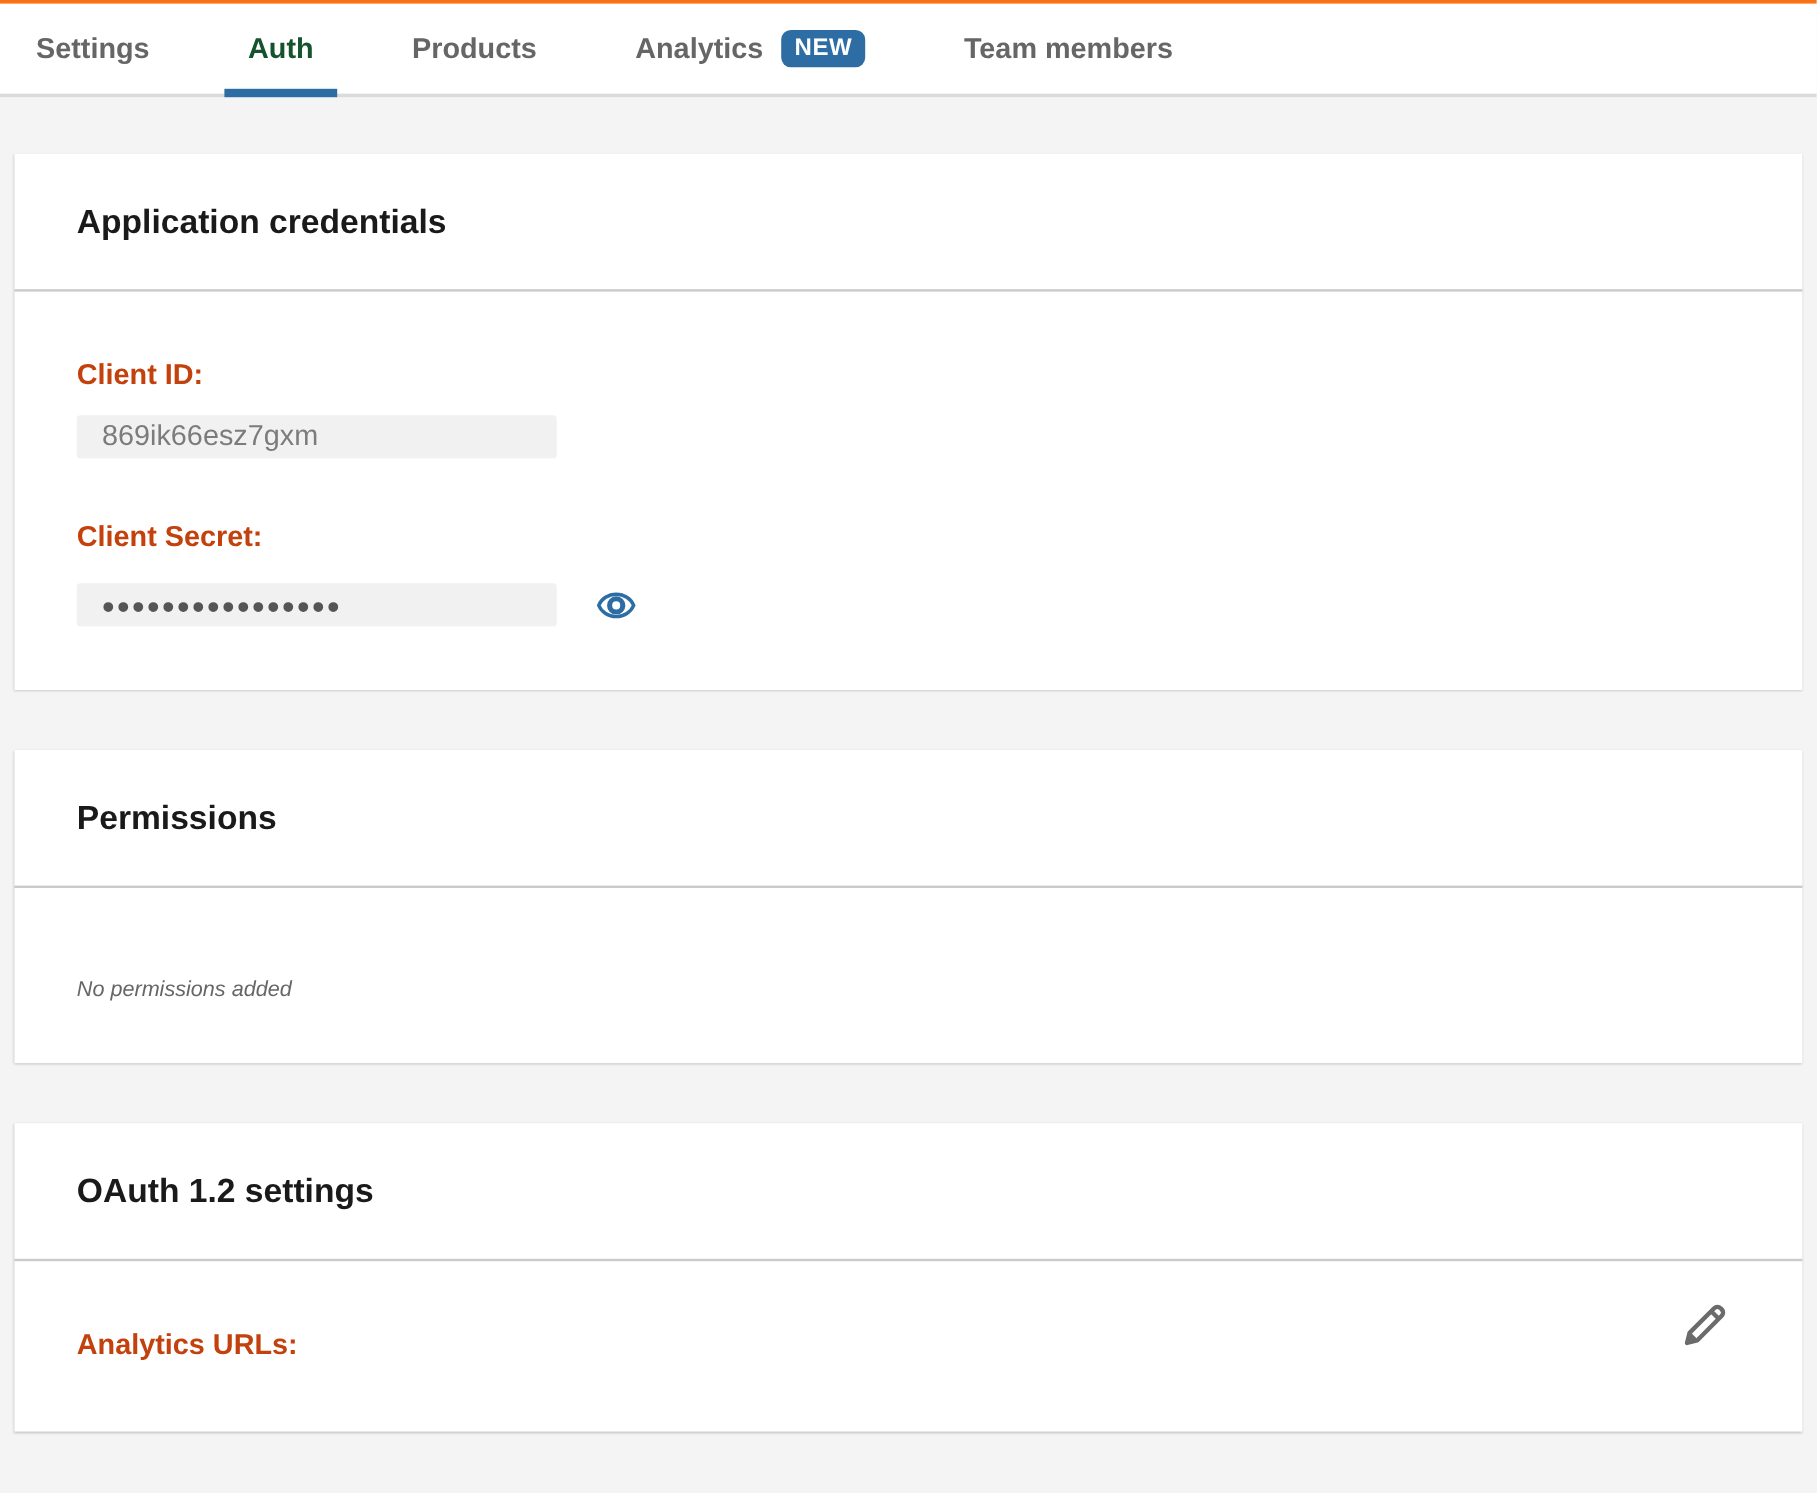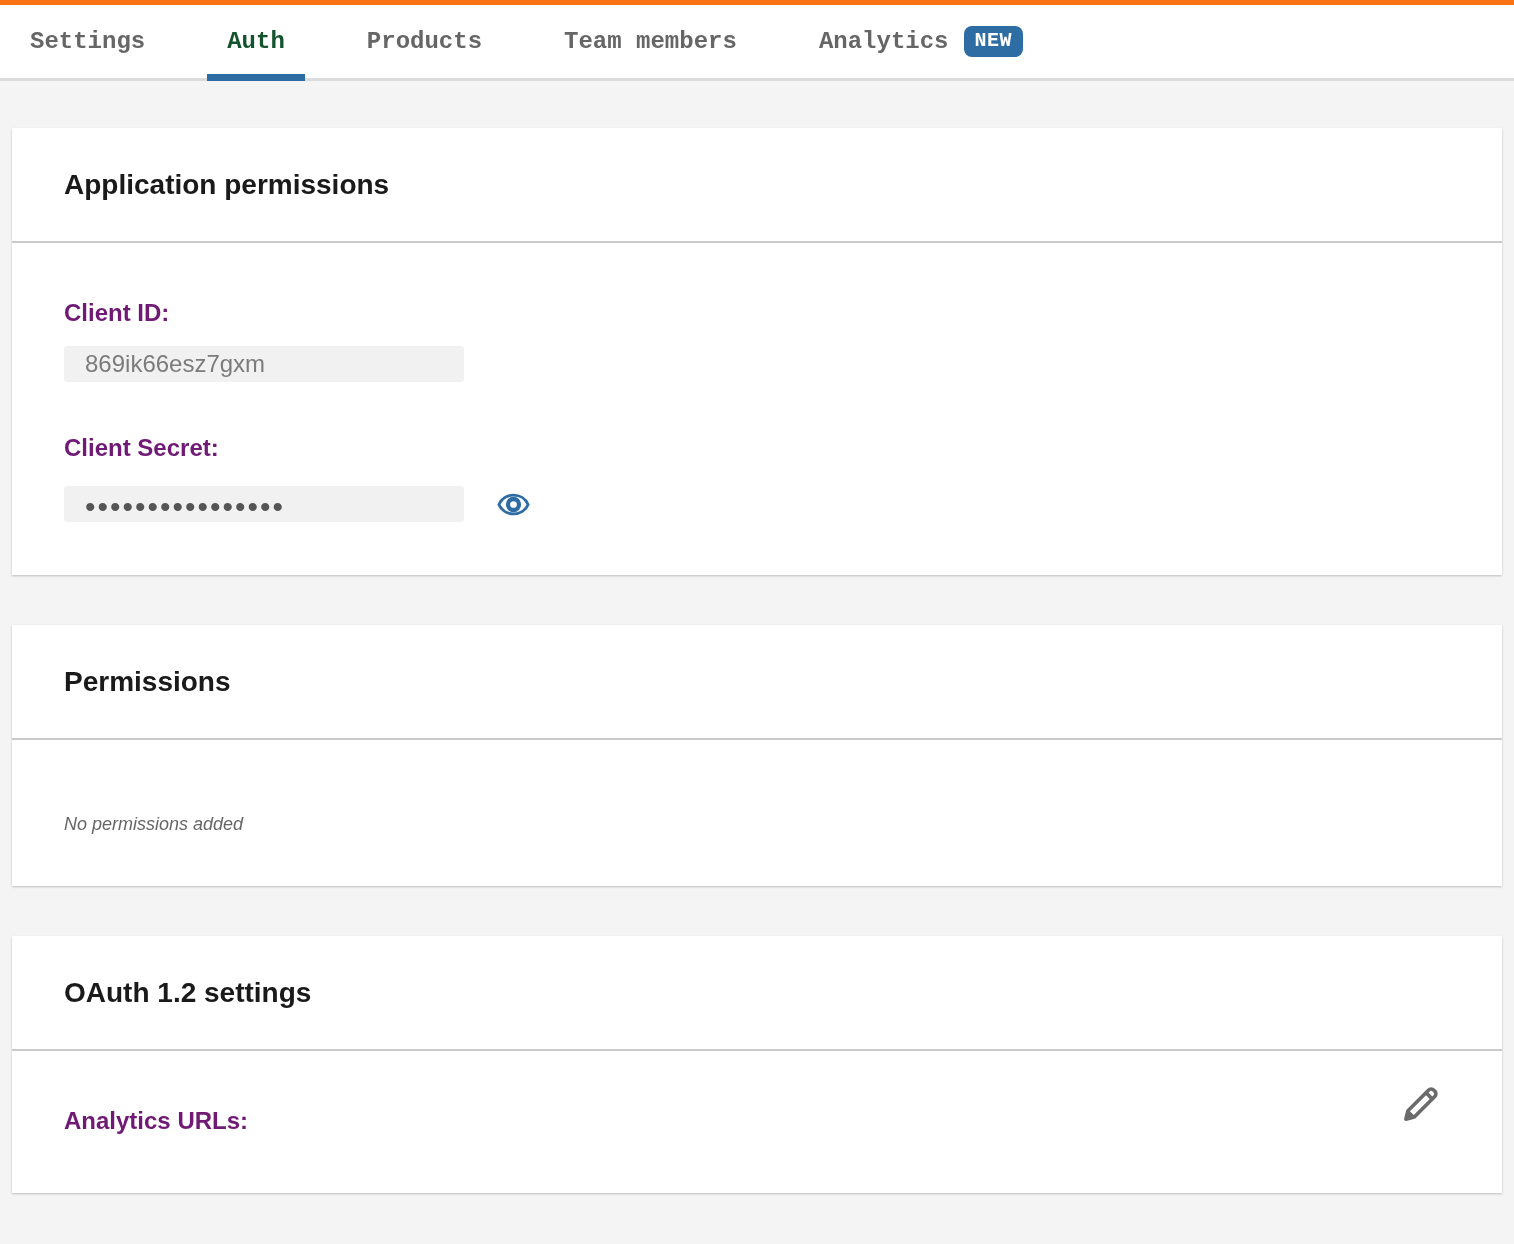--- a/index.html
+++ b/index.html
@@ -7,27 +7,26 @@
     margin: 0; padding: 0;
     width: 1514px; height: 1244px;
     background: #f4f4f4;
     font-family: "Liberation Sans", sans-serif;
     overflow: hidden;
   }
 
   
   .tabbar {
     background: #ffffff;
-    border-top: 5px solid #f97316;
+    border-top: 3px solid #f97316;
     border-bottom: 3px solid #dbdbdb;
     height: 81px;
     display: flex;
     align-items: stretch;
     padding-left: 10px;
-    font-family: Liberation Mono, monospace;
   }
   .tab {
     position: relative;
     display: flex;
     align-items: center;
     padding: 0 20px;
     margin-right: 42px;
     font-size: 24px;
     font-weight: 600;
     color: #666666;
@@ -70,21 +69,21 @@
     color: #1a1a1a;
     border-bottom: 2px solid #cacaca;
   }
   #credentials-card { margin-top: 47px; }
   #permissions-card, #oauth-card { margin-top: 50px; }
 
   .cred-body { padding: 56px 52px 53px; }
   .field-label {
     font-size: 24px;
     font-weight: 700;
-    color: #701a75;
+    color: #c2410c;
     line-height: 28px;
   }
   .value-box {
     margin-top: 19px;
     width: 400px;
     height: 36px;
     background: #f1f1f1;
     border-radius: 3px;
     display: flex;
     align-items: center;
@@ -133,30 +132,30 @@
   <div class="tab">
     <span>Settings</span>
   </div>
   <div class="tab active">
     <span>Auth</span>
   </div>
   <div class="tab">
     <span>Products</span>
   </div>
   <div class="tab">
-    <span>Team members</span>
-  </div>
-  <div class="tab">
     <span>Analytics</span>
     <span class="badge">NEW</span>
   </div>
+  <div class="tab">
+    <span>Team members</span>
+  </div>
 </nav>
 
 <section class="card" id="credentials-card">
-  <div class="card-header">Application permissions</div>
+  <div class="card-header">Application credentials</div>
   <div class="cred-body">
 
     <div class="field-label">Client ID:</div>
     <div class="value-box">
       <span>869ik66esz7gxm</span>
     </div>
 
     <div class="field-label secret-label">Client Secret:</div>
     <div class="secret-row">
       <div class="value-box">

